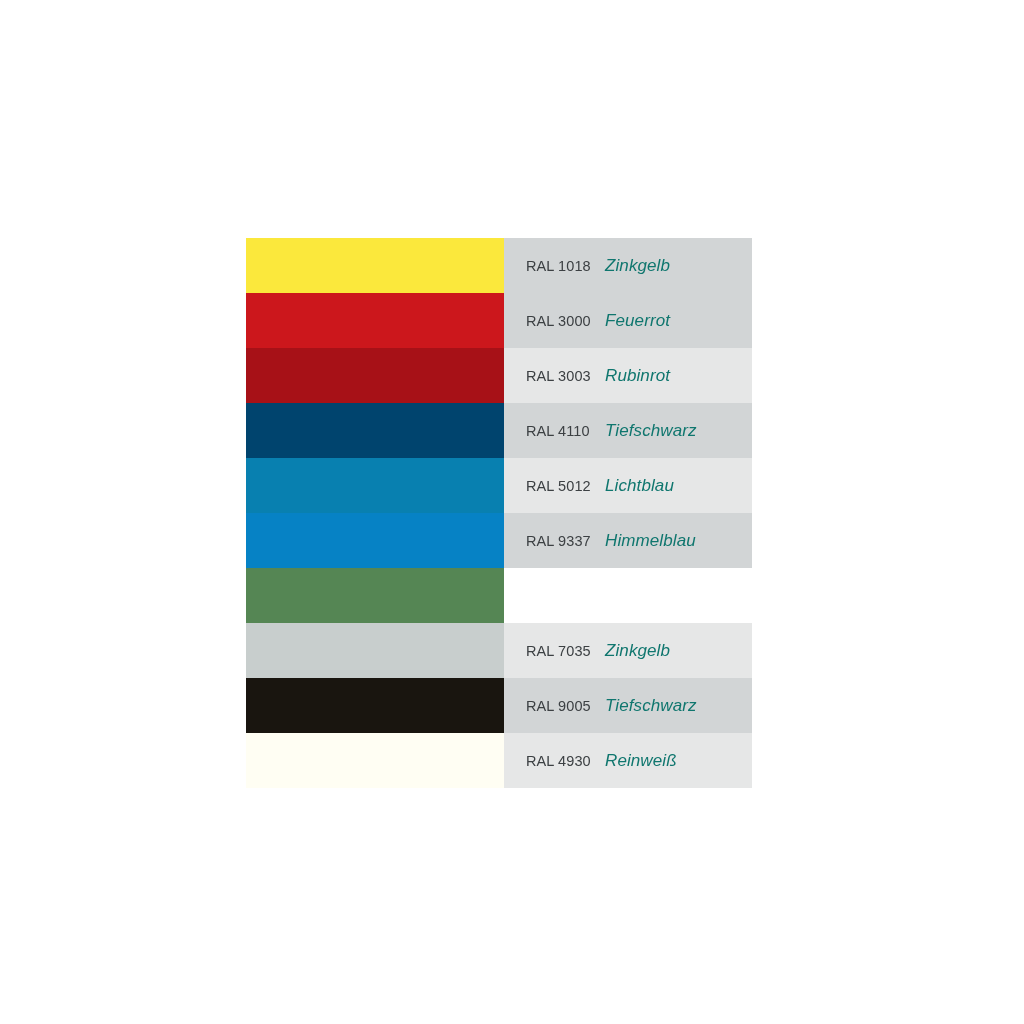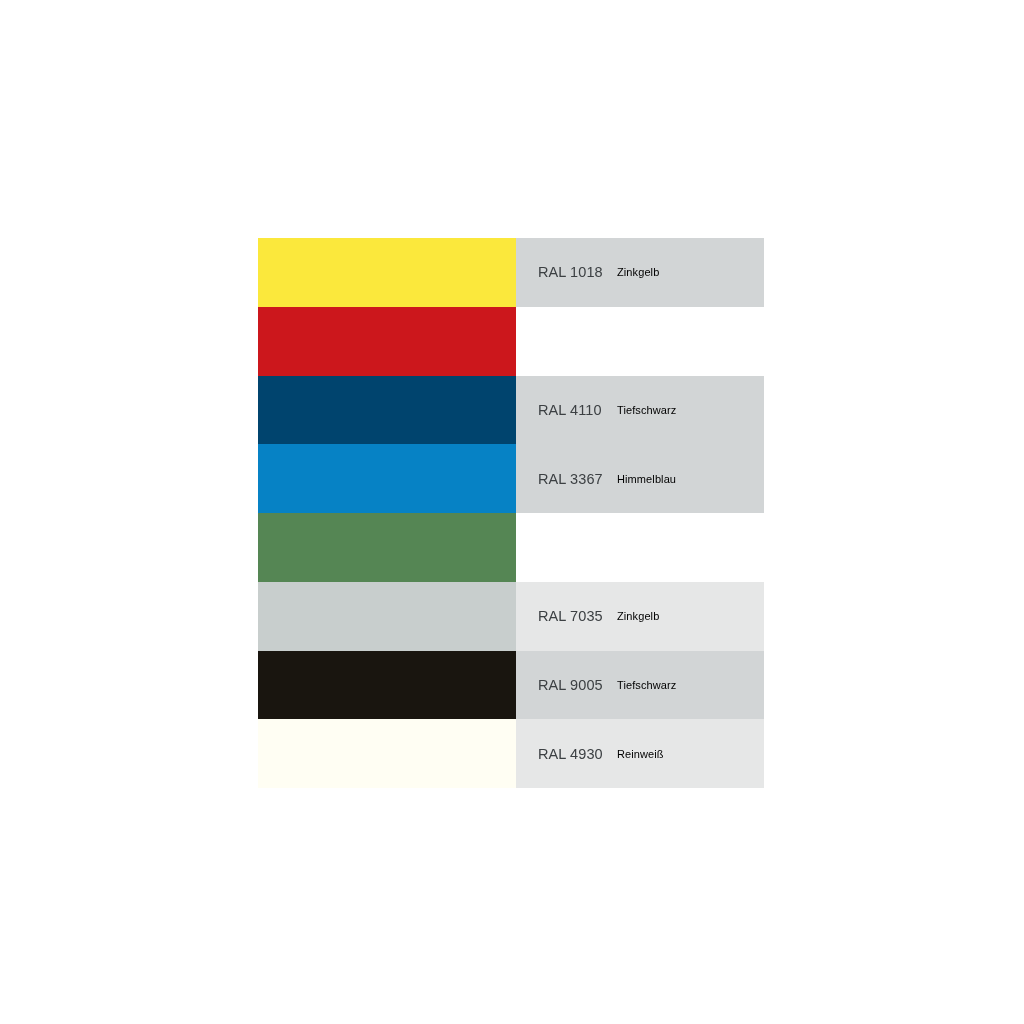--- a/index.html
+++ b/index.html
@@ -13,21 +13,21 @@
     font-family: "Liberation Sans", sans-serif;
     overflow: hidden;
   }
   #stage {
     position: relative;
     width: 1024px;
     height: 1024px;
   }
   #ral-table {
     position: absolute;
-    left: 258px;
+    left: 246px;
     top: 238px;
     width: 506px;
     height: 550px;
     display: flex;
     flex-direction: column;
     box-sizing: border-box;
   }
   .ral-row {
     display: flex;
     flex-direction: row;
@@ -57,52 +57,71 @@
     box-sizing: border-box;
     font-size: 14.5px;
     color: #3c4043;
     letter-spacing: 0.1px;
     white-space: nowrap;
   }
   .name {
     flex: 1 1 auto;
     padding-left: 5px;
     box-sizing: border-box;
-    font-size: 11px;
-    color: #000000;
+    font-size: 17px;
+    color: #0f766e;
     letter-spacing: 0.1px;
     white-space: nowrap;
+    font-style: italic;
   }
 </style>
 </head>
 <body>
 
 <div id="stage">
   <div id="ral-table">
       <div class="ral-row">
         <div class="swatch" style="background: rgb(251, 232, 60);"></div>
         <div class="info odd">
           <span class="code">RAL 1018</span>
           <span class="name">Zinkgelb</span>
         </div>
       </div>
       <div class="ral-row">
         <div class="swatch" style="background: rgb(204, 23, 28);"></div>
+        <div class="info odd">
+          <span class="code">RAL 3000</span>
+          <span class="name">Feuerrot</span>
+        </div>
+      </div>
+      <div class="ral-row">
+        <div class="swatch" style="background: rgb(167, 17, 23);"></div>
+        <div class="info even">
+          <span class="code">RAL 3003</span>
+          <span class="name">Rubinrot</span>
+        </div>
       </div>
       <div class="ral-row">
         <div class="swatch" style="background: rgb(0, 68, 110);"></div>
         <div class="info odd">
           <span class="code">RAL 4110</span>
           <span class="name">Tiefschwarz</span>
         </div>
       </div>
       <div class="ral-row">
+        <div class="swatch" style="background: rgb(8, 128, 176);"></div>
+        <div class="info even">
+          <span class="code">RAL 5012</span>
+          <span class="name">Lichtblau</span>
+        </div>
+      </div>
+      <div class="ral-row">
         <div class="swatch" style="background: rgb(6, 130, 197);"></div>
         <div class="info odd">
-          <span class="code">RAL 3367</span>
+          <span class="code">RAL 9337</span>
           <span class="name">Himmelblau</span>
         </div>
       </div>
       <div class="ral-row">
         <div class="swatch" style="background: rgb(85, 134, 84);"></div>
       </div>
       <div class="ral-row">
         <div class="swatch" style="background: rgb(200, 206, 205);"></div>
         <div class="info even">
           <span class="code">RAL 7035</span>

